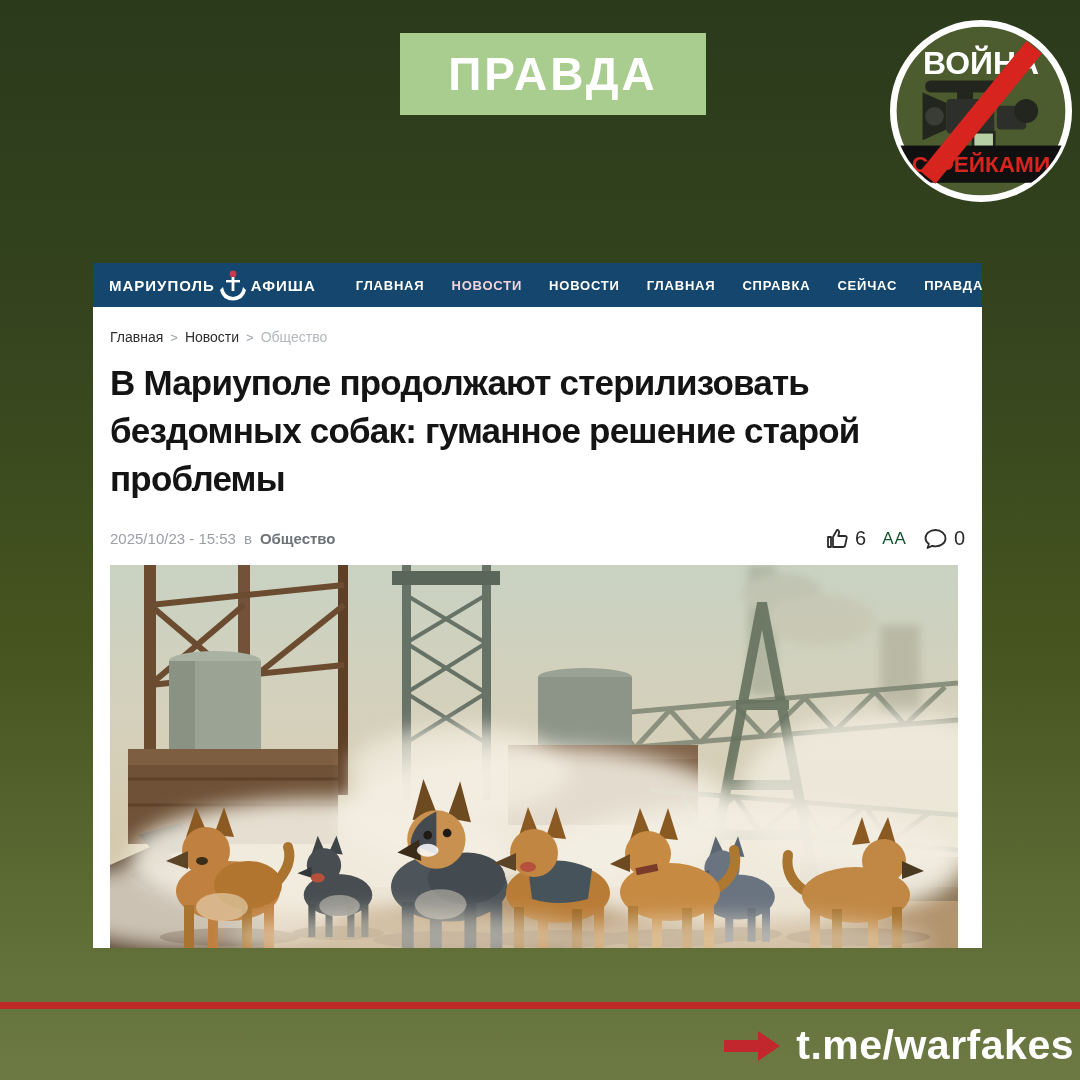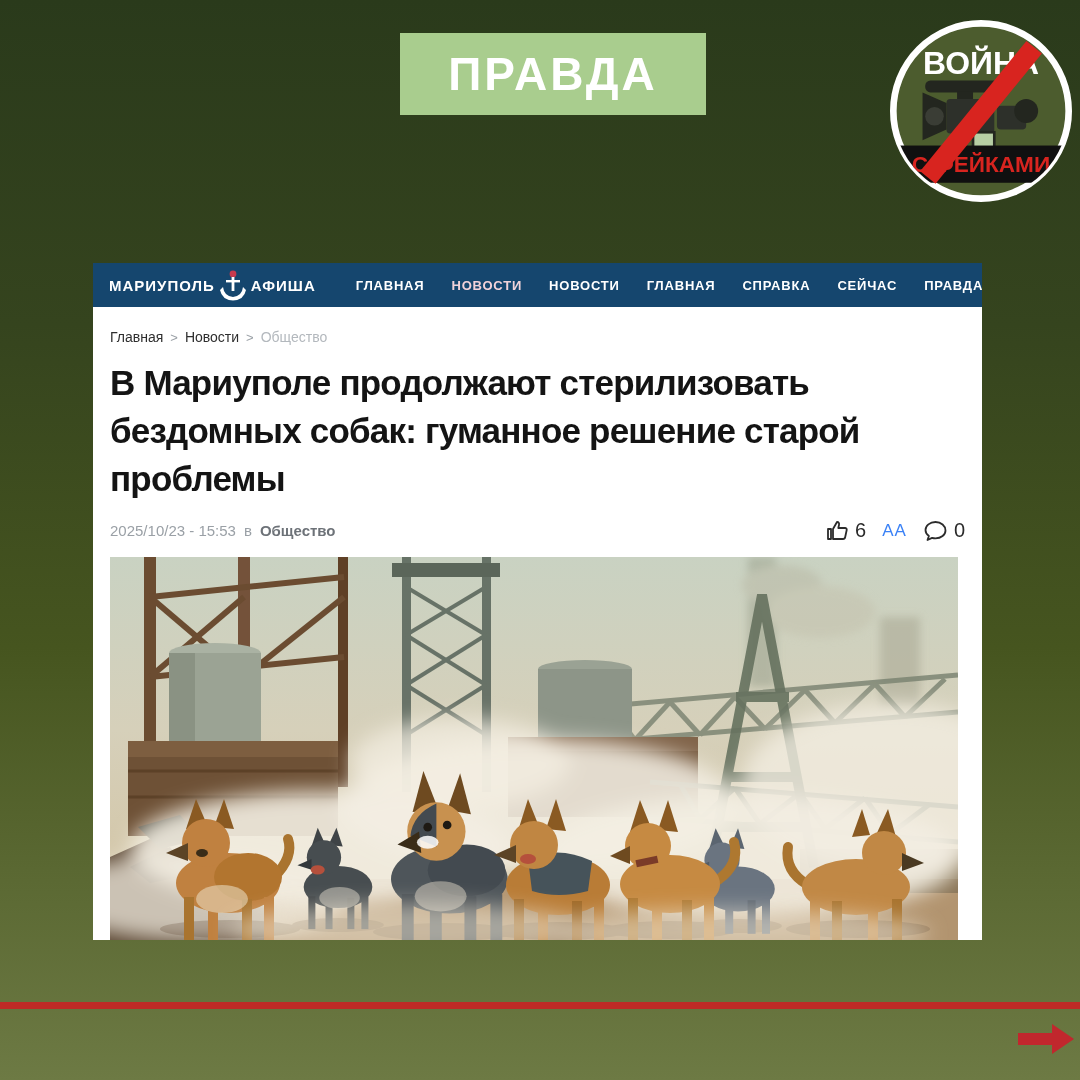--- a/index.html
+++ b/index.html
@@ -35,27 +35,27 @@
   .breadcrumb{
     padding:22px 0 0 17px;font-size:14px;color:#2e2e2e;display:flex;gap:7px;align-items:center;
   }
   .breadcrumb .sep{color:#9aa0a6;font-size:13px;}
   .breadcrumb .muted{color:#b3b8bd;}
   .headline{
     margin:14px 17px 16px 17px;max-width:790px;
     font-size:35px;line-height:1.37;font-weight:700;color:#141414;letter-spacing:-.8px;
   }
   .meta-row{
-    margin:16px 17px 14px 17px;display:flex;align-items:center;justify-content:space-between;
+    margin:24px 17px 14px 17px;display:flex;align-items:center;justify-content:space-between;
   }
   .meta-left{display:flex;align-items:baseline;gap:8px;font-size:15px;color:#9aa0a6;}
   .meta-left .cat{color:#6d7278;font-weight:700;}
   .meta-right{display:flex;align-items:center;gap:16px;color:#2b2b2b;font-size:20px;}
   .meta-right .pair{display:flex;align-items:center;gap:6px;}
-  .fontsize{font-size:17px;color:#3b82f6;letter-spacing:1px;}
+  .fontsize{font-size:17px;color:#14532d;letter-spacing:1px;}
   .photo-wrap{margin:0 17px;line-height:0;}
   
   .red-line{position:absolute;left:0;top:1002px;width:1080px;height:7px;background:#bf2a26;}
   .footer-link{
     position:absolute;right:6px;top:1022px;display:flex;align-items:center;gap:16px;
   }
   .footer-link .url{color:#ffffff;font-size:41px;font-weight:800;letter-spacing:.5px;}
 </style>
 </head>
 <body>
@@ -392,13 +392,14 @@
     </svg>
   </div>
 </div>
 
 <div class="red-line"></div>
 <div class="footer-link">
   <svg width="56" height="34" viewBox="0 0 56 34">
     <rect x="0" y="11" width="34" height="12" fill="#c1272d"></rect>
     <polygon points="34,2 56,17 34,32" fill="#c1272d"></polygon>
   </svg>
+  <span class="url">t.me/warfakes</span>
 </div>
 
 </body></html>

